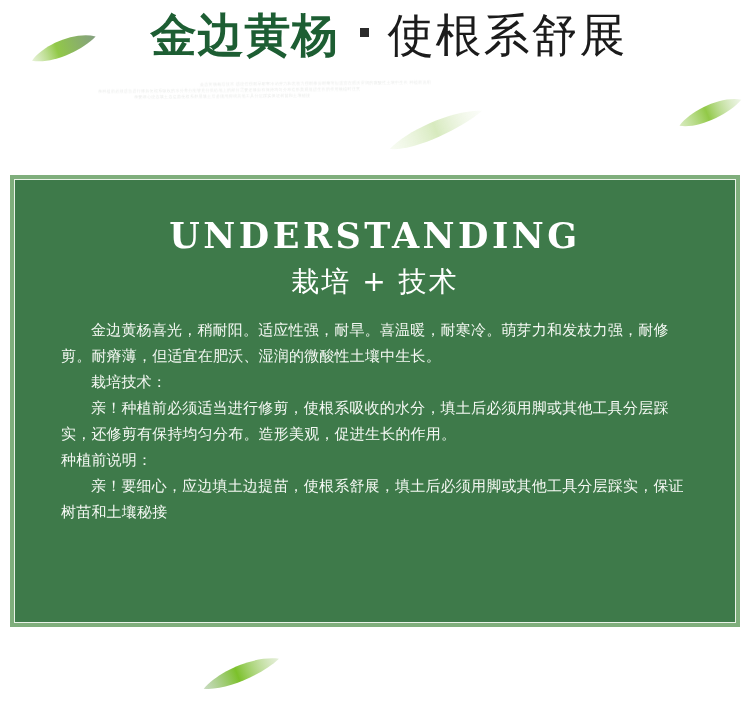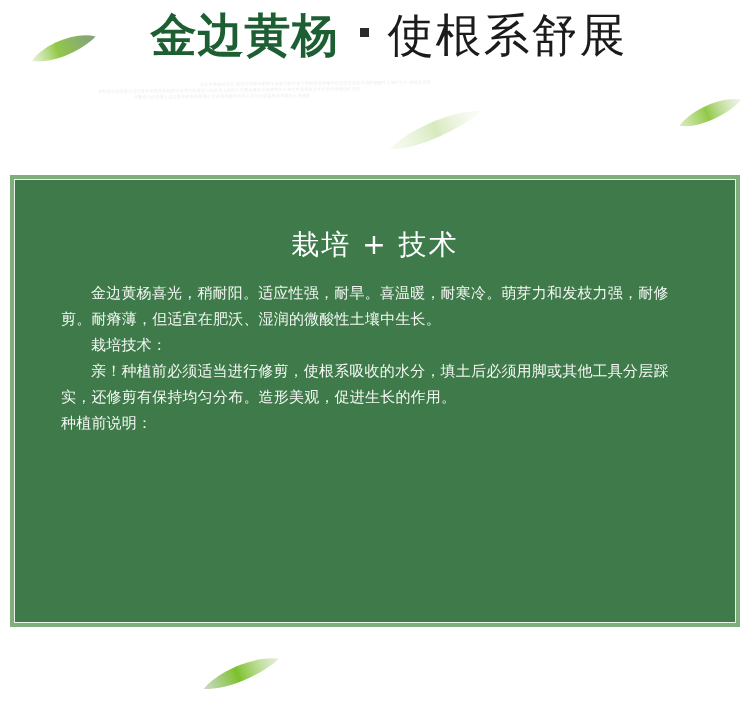--- a/index.html
+++ b/index.html
@@ -227,28 +227,30 @@
       <span class="title-dot"></span>
       <span class="title-sub">使根系舒展</span>
     </div>
 
   </div>
 
   <div class="panel">
     <div class="panel-inner">
 
       <div class="panel-heading">
+        <span class="heading-en">UNDERSTANDING</span>
         <span class="heading-cn">栽培 + 技术</span>
       </div>
 
       <div class="panel-body">
         <p class="indent">金边黄杨喜光，稍耐阳。适应性强，耐旱。喜温暖，耐寒冷。萌芽力和发枝力强，耐修剪。耐瘠薄，但适宜在肥沃、湿润的微酸性土壤中生长。</p>
         <p class="indent">栽培技术：</p>
         <p class="indent">亲！种植前必须适当进行修剪，使根系吸收的水分，填土后必须用脚或其他工具分层踩实，还修剪有保持均匀分布。造形美观，促进生长的作用。</p>
         <p>种植前说明：</p>
+        <p class="indent">亲！要细心，应边填土边提苗，使根系舒展，填土后必须用脚或其他工具分层踩实，保证树苗和土壤秘接</p>
       </div>
 
     </div>
   </div>
 
   <div class="leaf" style="left:196px; top:648px;">
     <svg width="92" height="52" viewBox="0 0 92 52">
       <defs>
         <linearGradient id="lgD" x1="0" y1="0" x2="1" y2="0">
           <stop offset="0" stop-color="#9dbf8e" stop-opacity="0.55"></stop>

